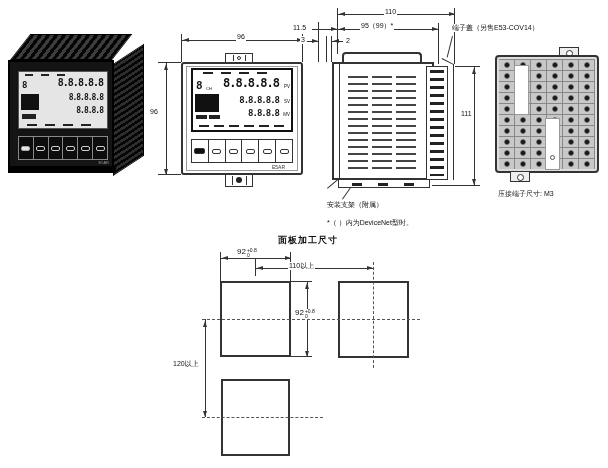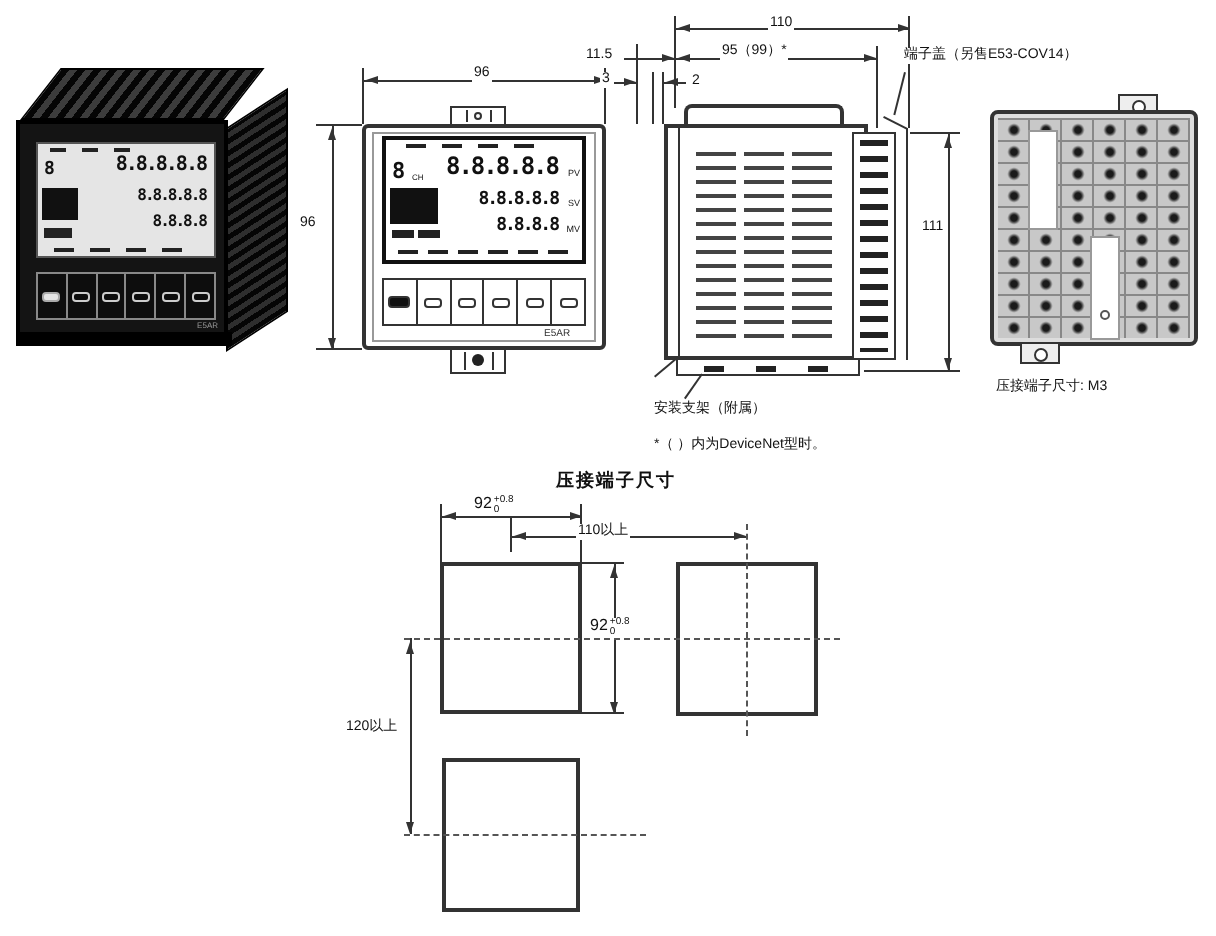--- a/index.html
+++ b/index.html
@@ -214,21 +214,21 @@
     <div class="a" style="left:545px;top:118px;width:15px;height:52px;background:#fff;border:1px solid #999">
       <div class="a" style="left:4px;top:36px;width:5px;height:5px;border:1px solid #555;border-radius:50%;background:#fff"></div>
     </div>
     <div class="thin" style="left:510px;top:171px;width:20px;height:11px;background:#eee">
       <div class="a" style="left:6px;top:2px;width:7px;height:7px;border:1px solid #333;border-radius:50%;background:#fff"></div>
     </div>
     <div class="lbl" style="left:497px;top:190px">压接端子尺寸: M3</div>
   </div>
 
   <div>
-    <div class="lbl big" style="left:277px;top:236px">压接端子尺寸</div>
+    <div class="lbl big" style="left:277px;top:236px">面板加工尺寸</div>
     <div class="box" style="left:220px;top:281px;width:71px;height:76px"></div>
     <div class="box" style="left:338px;top:281px;width:71px;height:77px"></div>
     <div class="box" style="left:221px;top:379px;width:69px;height:77px"></div>
 
     <div class="ln" style="left:220px;top:252px;width:1px;height:29px"></div>
     <div class="ln" style="left:290px;top:252px;width:1px;height:29px"></div>
     <div class="ln" style="left:220px;top:258px;width:71px;height:1px"></div>
     <div class="ar l" style="left:220px;top:256px"></div>
     <div class="ar r" style="left:285px;top:256px"></div>
     <div class="lbl tolwrap" style="left:236px;top:248px">

